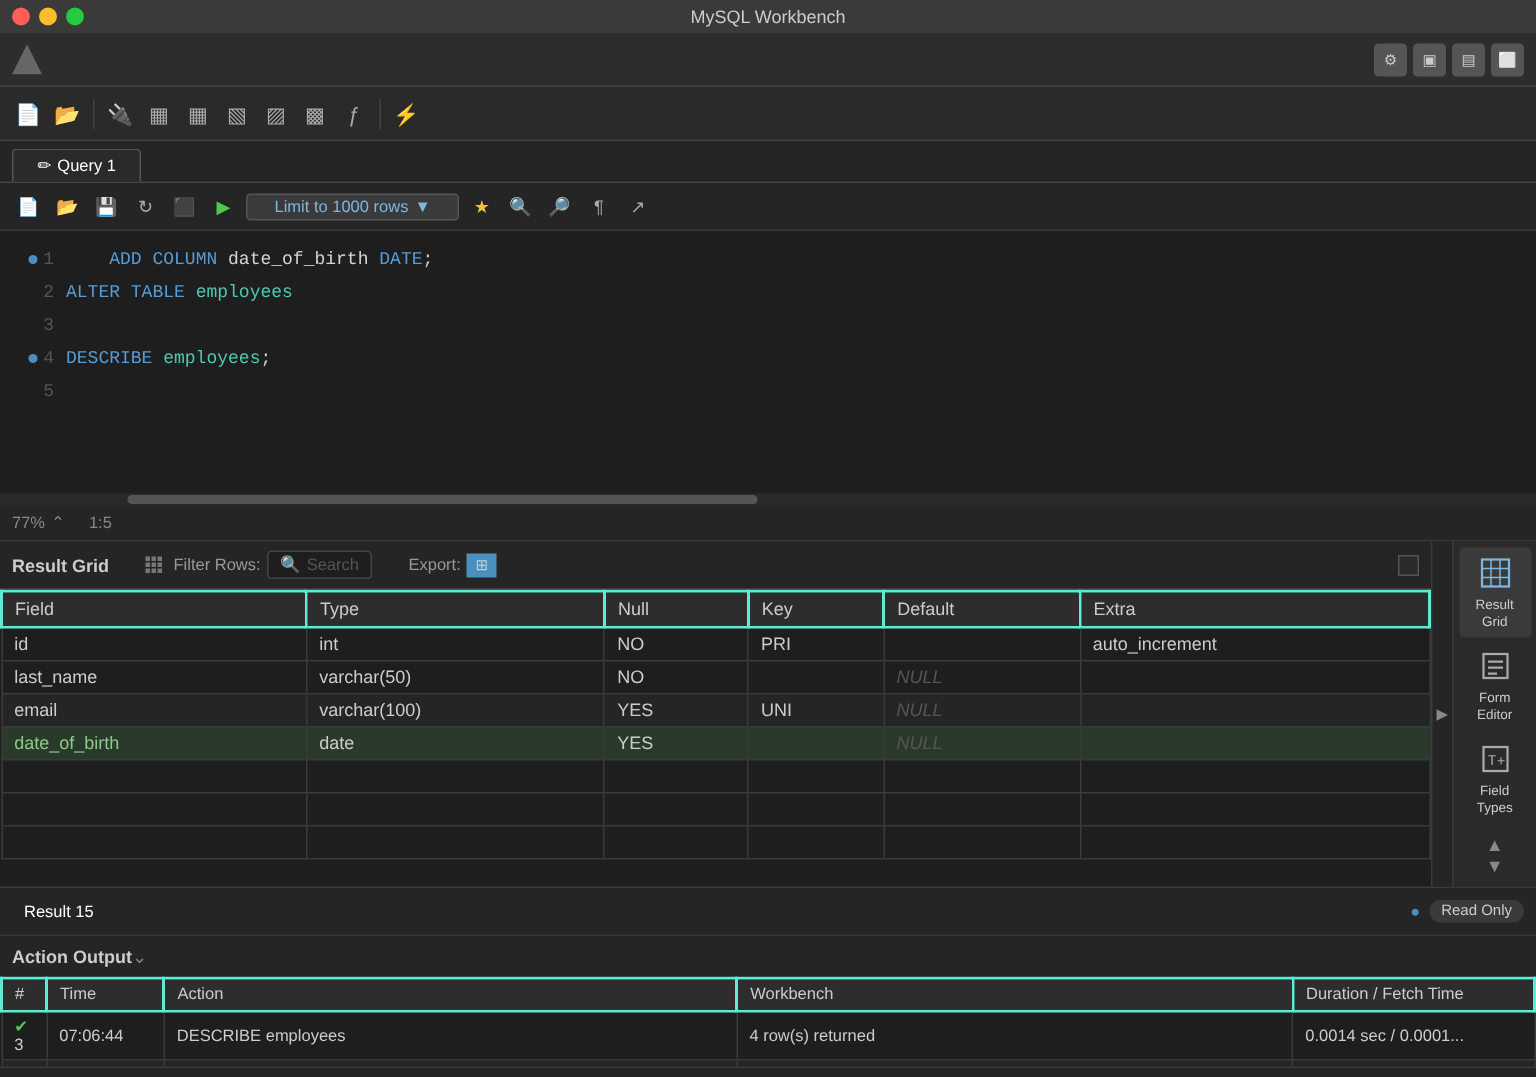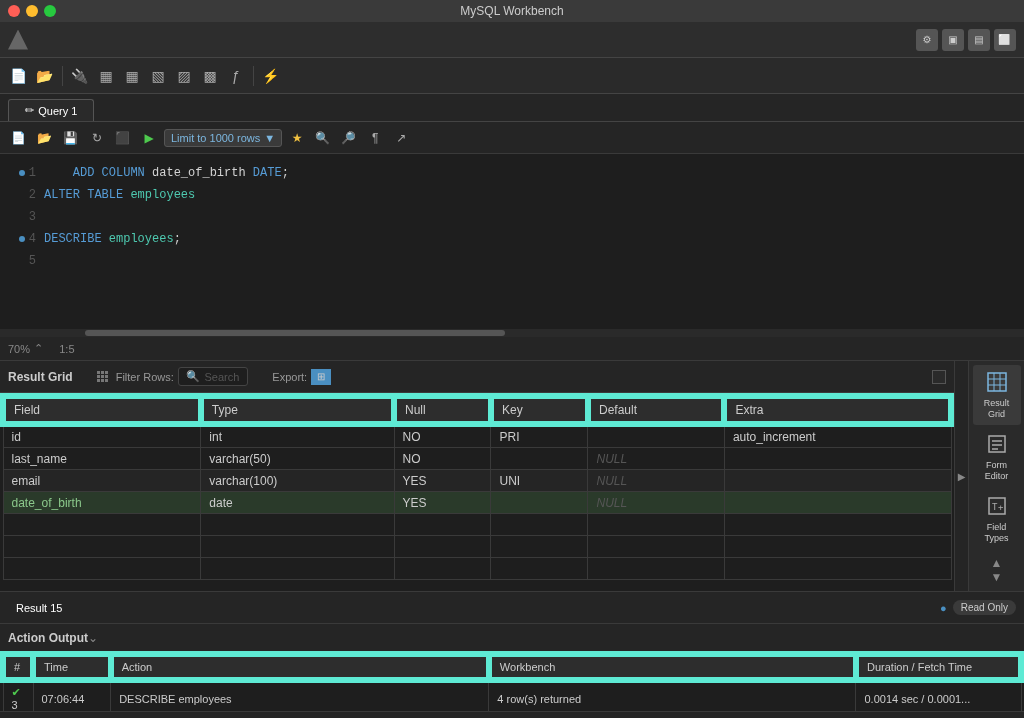--- a/index.html
+++ b/index.html
@@ -142,21 +142,21 @@
       width: 22px; height: 22px;
       display: flex; align-items: center; justify-content: center;
       cursor: pointer;
       color: #aaa;
       font-size: 12px;
     }
     .limit-select {
       background: #3a3a3a;
       border: 1px solid #555;
       color: #ccc;
-      padding: 2px 6px;
+      padding: 2px 18px;
       font-size: 11px;
       border-radius: 3px;
       cursor: pointer;
       display: flex; align-items: center; gap: 4px;
     }
     .limit-select span { color: #7cb7e0; }
 
     
     #sql-editor {
       background: #1e1e1e;
@@ -291,21 +291,21 @@
       flex: 1;
       overflow-y: auto;
     }
     table {
       width: 100%;
       border-collapse: collapse;
       font-size: 12px;
     }
     thead th {
       background: #2d2d2d;
-      border: 6px solid #5eead4;
+      border: 2px solid #5eead4;
       padding: 4px 8px;
       text-align: left;
       color: #ccc;
       font-weight: normal;
       position: sticky; top: 0;
     }
     tbody td {
       border: 1px solid #3a3a3a;
       padding: 3px 8px;
       color: #ccc;
@@ -534,21 +534,21 @@
   </div>
 
 </div>
 
 <div id="editor-scrollbar">
   <div class="scroll-thumb"></div>
 </div>
 
 <div id="editor-status">
   <div class="zoom-control">
-    <span>70%</span>
+    <span>77%</span>
     <span style="cursor:pointer;">⌃</span>
   </div>
   <span>1:5</span>
 </div>
 
 <div id="result-area" style="display:flex; height:230px;">
 
   <div id="result-grid-panel" style="flex:1; display:flex; flex-direction:column; overflow:hidden;">
 
     <div id="result-toolbar">

